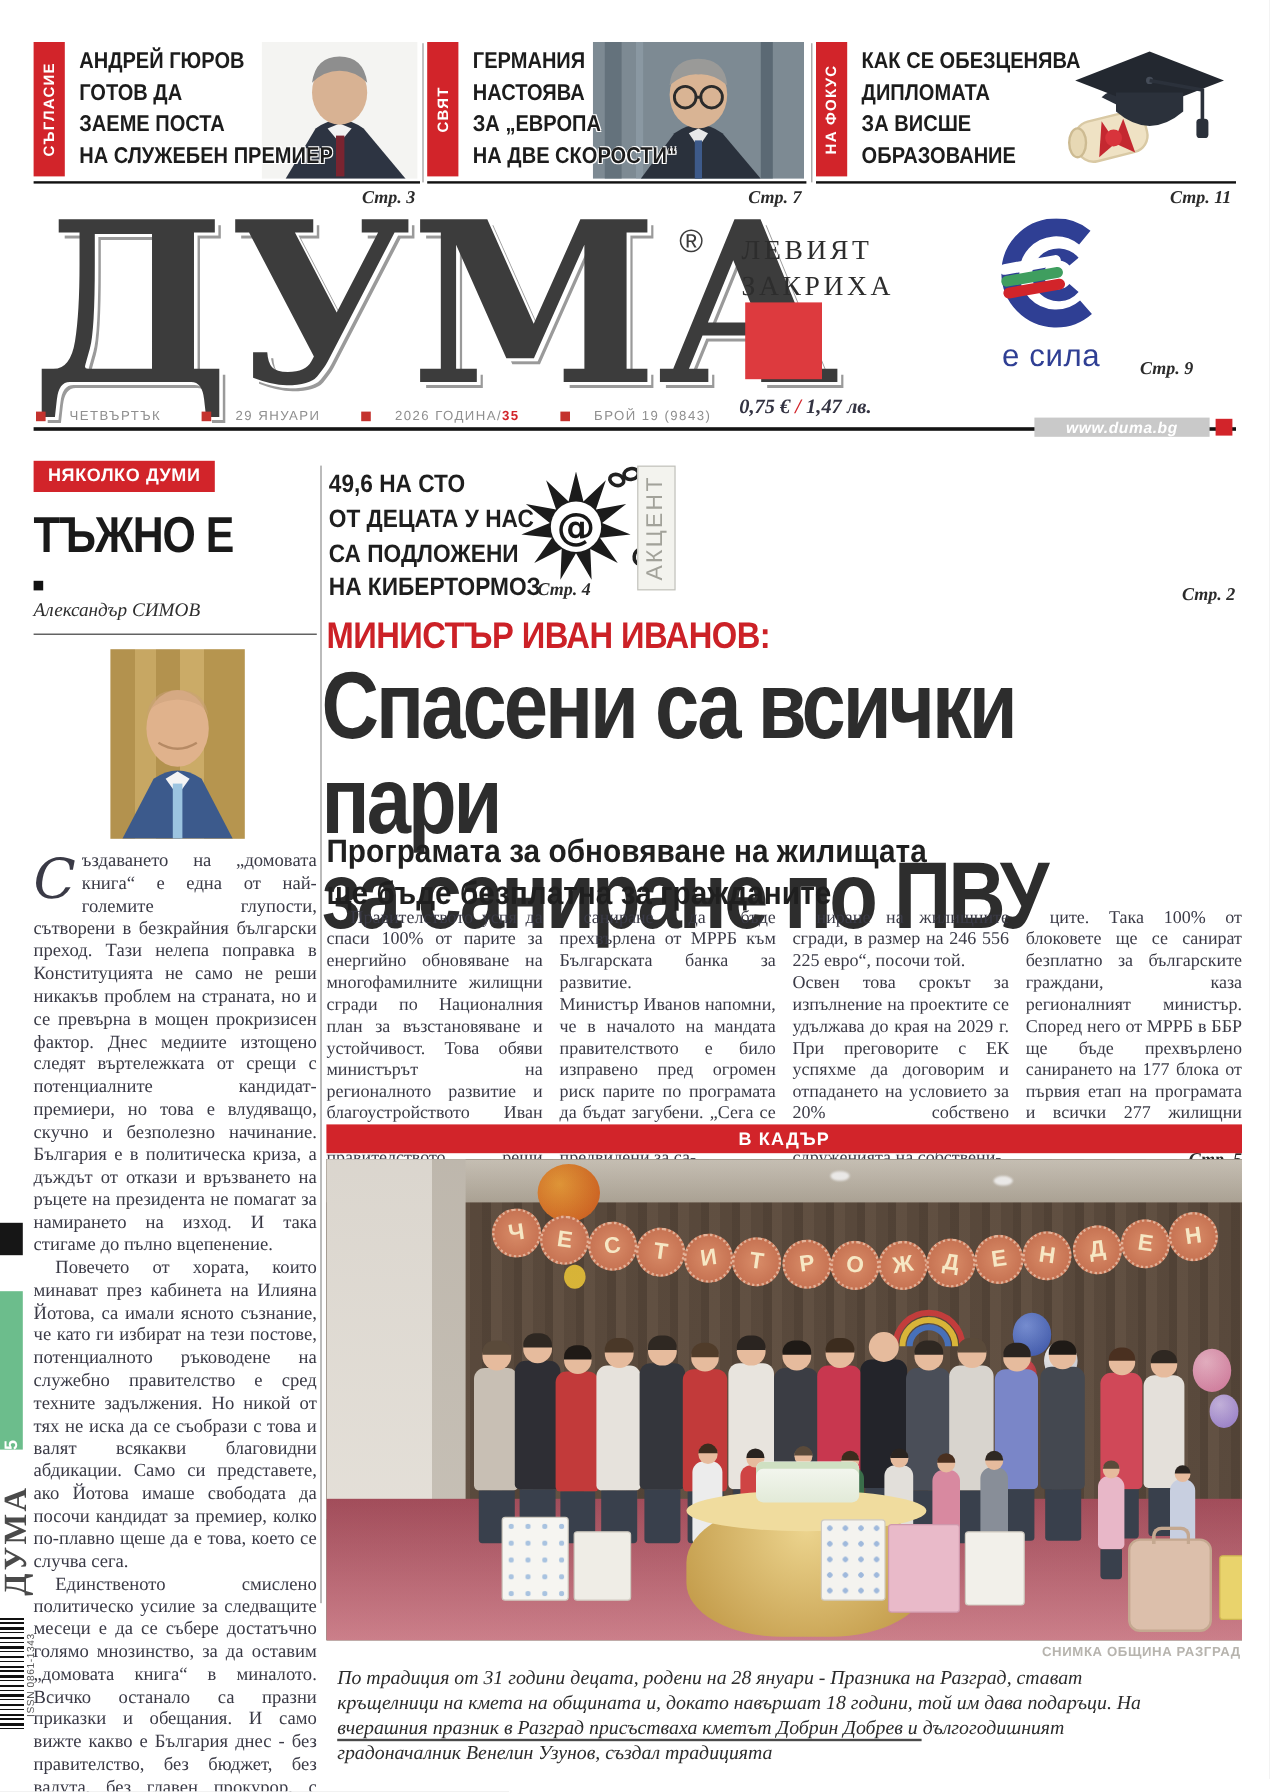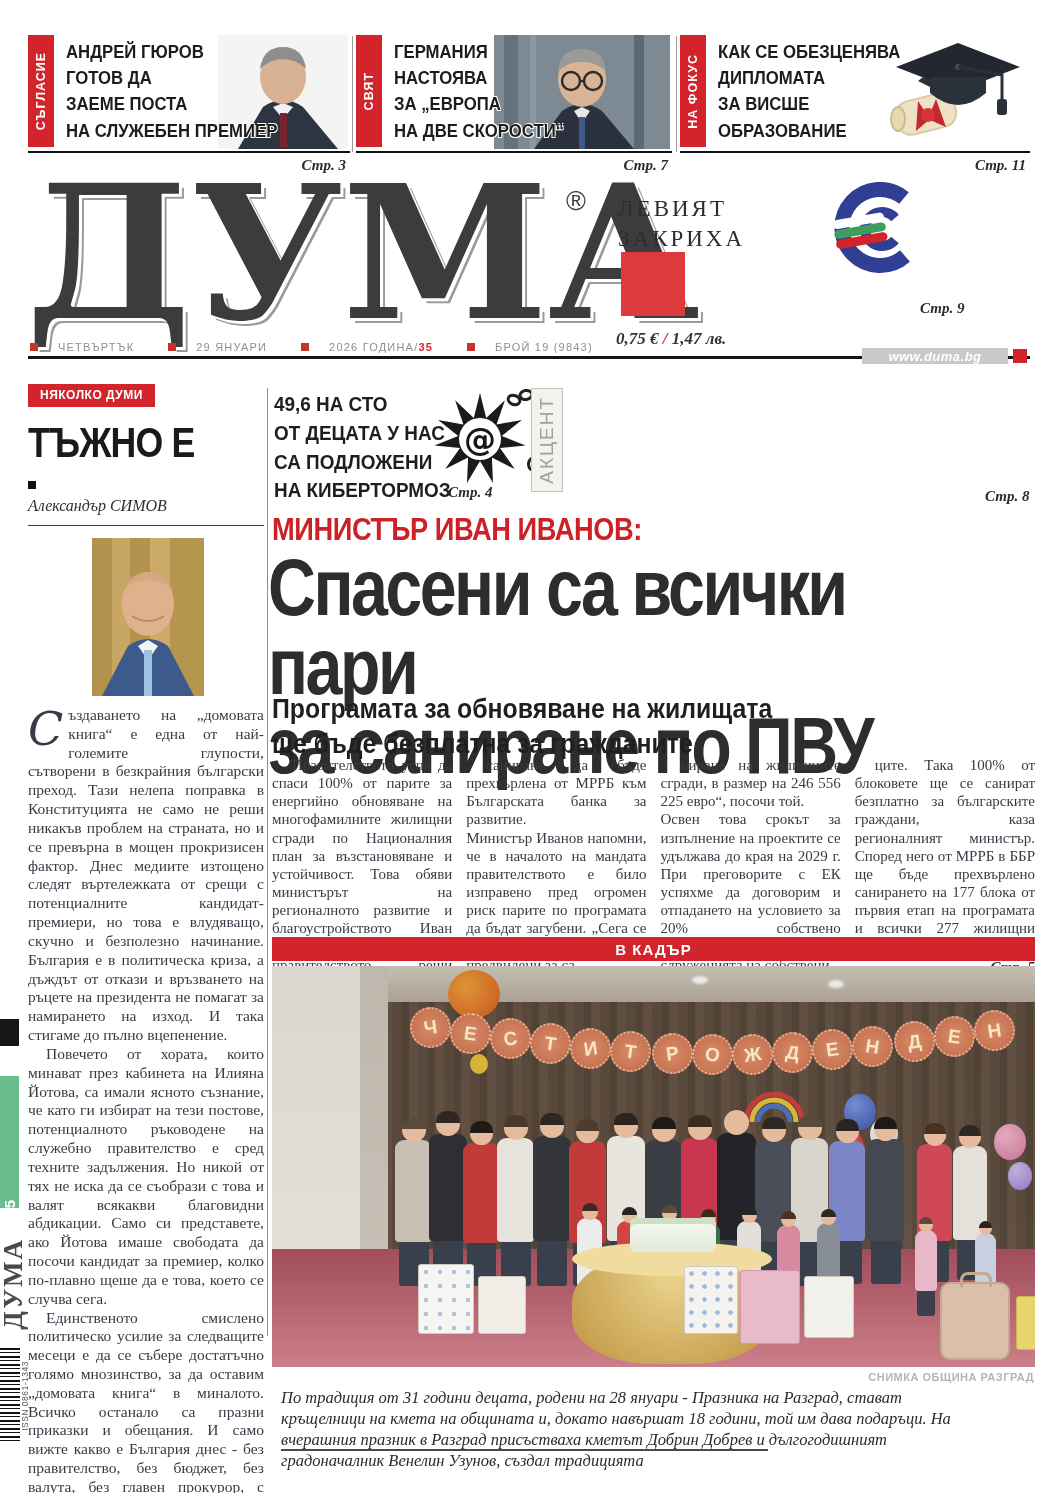--- a/index.html
+++ b/index.html
@@ -26,39 +26,39 @@
   #logo{position:absolute;left:26px;top:160px;font-family:"DejaVu Serif",serif;font-weight:bold;
       font-size:186px;line-height:1;letter-spacing:0px;color:#3c3c3c;
       text-shadow:3px 3px 0 #fff,5px 5px 0 #9a9a9a;}
   #logo-reg{position:absolute;left:566px;top:186px;font-size:27px;color:#3c3c3c;}
   #tagline{position:absolute;left:618px;top:194px;font-family:"Liberation Serif",serif;font-size:23px;
       letter-spacing:3px;line-height:1.3;color:#2d2d2d;}
   #red-square{position:absolute;left:621px;top:252px;width:64px;height:64px;background:#dd3a3e;}
   #partner{position:absolute;left:756px;top:182px;width:240px;text-align:center;}
   #partner .p-text{color:#2f3f94;font-size:29px;line-height:1.05;letter-spacing:.5px;font-weight:500;}
   #partner .p-text .l2{font-size:26px;}
-  #partner-page{position:absolute;left:920px;top:300px;}
+  #partner-page{position:absolute;left:950px;top:300px;}
   #price{position:absolute;left:616px;top:329px;font-family:"Liberation Serif",serif;font-style:italic;
       font-weight:bold;font-size:17px;color:#333342;}
   #price .slash{color:#d2242a;}
   #dateline{position:absolute;left:30px;top:341px;display:flex;gap:34px;font-size:11px;letter-spacing:1.2px;
       color:#8f8f8f;align-items:center;}
   #dateline .item{display:flex;align-items:center;gap:20px;}
   #dateline .sq{width:8px;height:8px;background:#c4332e;display:inline-block;}
   #dateline .hl{color:#d2242a;font-weight:bold;}
   #mast-rule{position:absolute;left:28px;right:28px;top:356px;height:3px;background:#141414;}
   #site-box{position:absolute;left:862px;top:348px;width:146px;height:16px;background:#c9c9c9;
       display:flex;align-items:center;justify-content:center;}
   #site-box span{color:#fff;font-weight:bold;font-style:italic;font-size:13px;letter-spacing:.5px;}
   #site-sq{position:absolute;left:1013px;top:349px;width:14px;height:14px;background:#d2242a;}
 
   
   #opinion{position:absolute;left:28px;top:384px;width:236px;}
   #op-divider{position:absolute;left:267px;top:388px;height:948px;width:1px;background:#8f8f8f;}
-  .label-red{display:inline-block;background:#d2242a;color:#fff;font-weight:bold;font-size:12px;
+  .label-red{display:inline-block;background:#d2242a;color:#fff;font-weight:bold;font-size:15px;
       padding:4px 12px 5px;letter-spacing:.5px;}
   #op-title{font-weight:800;font-size:42px;color:#1a1a1a;margin-top:12px;transform:scaleX(.85);
       transform-origin:left top;letter-spacing:-1px;}
   #op-bullet{width:8px;height:8px;background:#111;margin-top:14px;}
   #op-author{font-family:"Liberation Serif",serif;font-style:italic;font-size:16px;color:#2e2e2e;margin-top:8px;}
   .hr1{border:0;border-top:1px solid #3c3c3c;margin:10px 0 0;}
   #op-photo{width:112px;height:158px;margin:12px 0 10px 64px;position:relative;overflow:hidden;
       background:linear-gradient(90deg,#b3924e 0 18%,#c7a763 18% 34%,#b3924e 34% 52%,#cbab67 52% 70%,#b6954f 70% 100%);}
   #op-body{font-family:"Liberation Serif",serif;font-size:15.5px;line-height:1.215;color:#3a3a46;
       text-align:justify;margin-top:2px;}
@@ -225,20 +225,21 @@
     <svg width="100" height="96" viewBox="0 0 100 96">
       <path d="M78 16 A38 38 0 1 0 79 74" fill="none" stroke="#2f3f94" stroke-width="15"></path>
       <path d="M69 36 A17 17 0 1 0 69 58" fill="none" stroke="#2f3f94" stroke-width="10"></path>
       <g transform="rotate(-10 35 48)">
         <rect x="8" y="34" width="52" height="9" rx="4.5" fill="#ffffff"></rect>
         <rect x="8" y="44" width="52" height="9" rx="4.5" fill="#3f9e5f"></rect>
         <rect x="8" y="54" width="52" height="9" rx="4.5" fill="#d2242a"></rect>
       </g>
     </svg>
     <div class="p-text">
+      <div class="l2">е сила</div>
     </div>
   </div>
   <div id="partner-page" class="pageref">Стр. 9</div>
 
   <div id="price">
     <span>0,75 €</span>
     <span class="slash">/</span>
     <span>1,47 лв.</span>
   </div>
 
@@ -313,21 +314,21 @@
       <ellipse cx="115" cy="54" rx="6" ry="4.5" transform="rotate(100 115 54)"></ellipse>
       <ellipse cx="108" cy="67" rx="6" ry="4.5" transform="rotate(120 108 67)"></ellipse>
       <ellipse cx="103" cy="80" rx="6" ry="4.5" transform="rotate(95 103 80)"></ellipse>
     </g>
   </svg>
   <div id="cyber-page" class="pageref">Стр. 4</div>
 
   <div id="accent-tab">
       <span>АКЦЕНТ</span>
     </div>
-  <div id="accent-page" class="pageref">Стр. 8</div>
+  <div id="accent-page" class="pageref">Стр. 2</div>
 
   <div id="kicker">МИНИСТЪР ИВАН ИВАНОВ:</div>
   <div id="headline" class="pre">Спасени са всички пари
 за саниране по ПВУ</div>
   <div id="subhead" class="pre">Програмата за обновяване на жилищата
 ще бъде безплатна за гражданите</div>
   <div id="art-cols">
     <div class="col pre">Правителството успя да спаси 100% от парите за енергийно обновяване на многофамилните жилищни сгради по Националния план за възстановяване и устойчивост. Това обяви министърът на регионалното развитие и благоустройството Иван Иванов, след като правителството реши програмата за</div>
     <div class="col pre">саниране да бъде прехвърлена от МРРБ към Българската банка за развитие.
 Министър Иванов напомни, че в началото на мандата правителството е било изправено пред огромен риск парите по програмата да бъдат загубени. „Сега се запазват всички средства, предвидени за са-</div>

